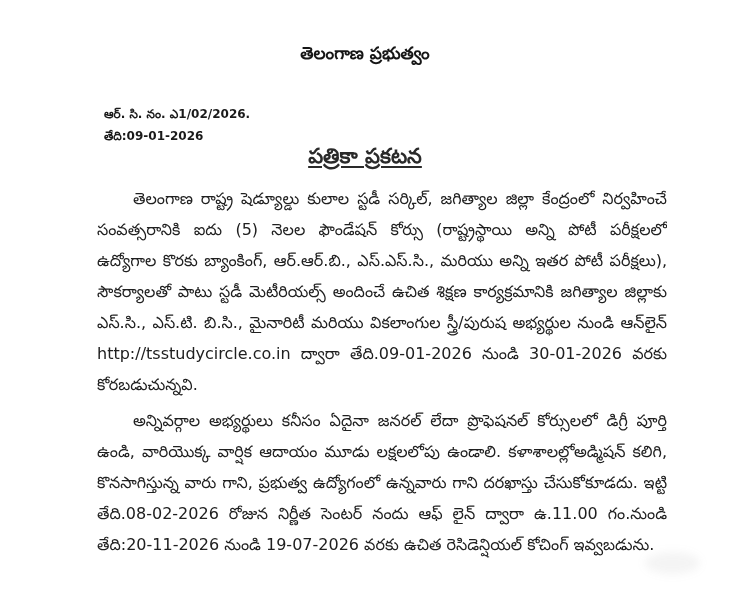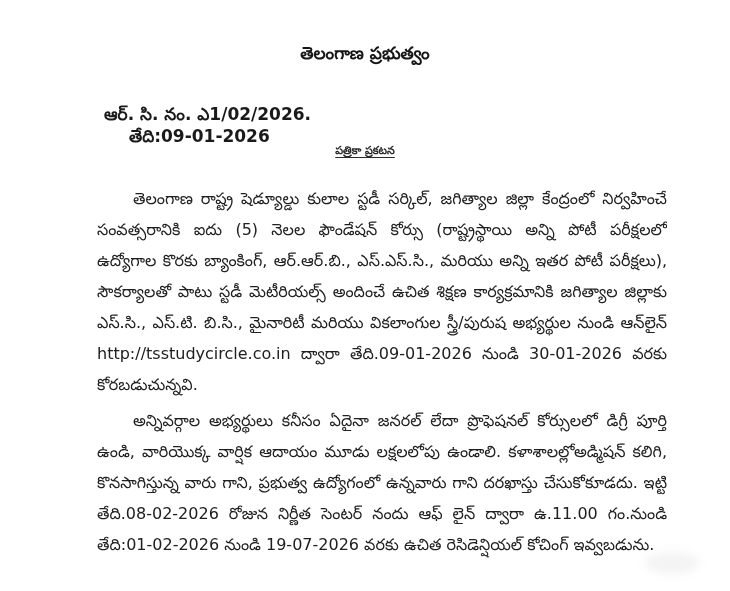--- a/index.html
+++ b/index.html
@@ -26,35 +26,34 @@
     text-align: center;
     font-size: 17px;
     font-weight: 700;
     line-height: 22px;
     color: #161616;
   }
   .ref-block {
     position: absolute;
     top: 103px;
     left: 104px;
-    font-size: 17px;
+    font-size: 12px;
     font-weight: 700;
     line-height: 22px;
     color: #1a1a1a;
   }
   .ref-date {
-    margin-left: 25px;
   }
   .press-title {
     position: absolute;
     top: 144px;
     left: 0;
     right: 0;
     text-align: center;
-    font-size: 11px;
+    font-size: 21px;
     font-weight: 700;
     color: #2a2a2a;
     text-decoration: underline;
     text-underline-offset: 3px;
   }
   .para {
     position: absolute;
     left: 97px;
     width: 570px;
     font-size: 16px;
@@ -112,18 +111,18 @@
     <div class="ln">ఎస్.సి., ఎస్.టి. బి.సి., మైనారిటీ మరియు వికలాంగుల స్త్రీ/పురుష అభ్యర్థుల నుండి ఆన్‌లైన్ వెబ్ సైట్</div>
     <div class="ln">http://tsstudycircle.co.in ద్వారా తేది.09-01-2026 నుండి 30-01-2026 వరకు దరఖాస్తులు</div>
     <div class="ln short">కోరబడుచున్నవి.</div>
   </div>
 
   <div class="para para-2">
     <div class="ln first">అన్నివర్గాల అభ్యర్థులు కనీసం ఏదైనా జనరల్ లేదా ప్రొఫెషనల్ కోర్సులలో డిగ్రీ పూర్తి చేసిన వారై</div>
     <div class="ln">ఉండి, వారియొక్క వార్షిక ఆదాయం మూడు లక్షలలోపు ఉండాలి. కళాశాలల్లోఅడ్మిషన్ కలిగి, చదువు</div>
     <div class="ln">కొనసాగిస్తున్న వారు గాని, ప్రభుత్వ ఉద్యోగంలో ఉన్నవారు గాని దరఖాస్తు చేసుకోకూడదు. ఇట్టి ప్రవేశ పరీక్ష</div>
     <div class="ln">తేది.08-02-2026 రోజున నిర్ణీత సెంటర్ నందు ఆఫ్ లైన్ ద్వారా ఉ.11.00 గం.నుండి మ.1.00 గం.ల</div>
-    <div class="ln short">తేది:01-02-2026 నుండి 19-07-2026 వరకు ఉచిత రెసిడెన్షియల్ కోచింగ్ ఇవ్వబడును.</div>
+    <div class="ln short">తేది:20-11-2026 నుండి 19-07-2026 వరకు ఉచిత రెసిడెన్షియల్ కోచింగ్ ఇవ్వబడును.</div>
   </div>
 
   <div class="smudge"></div>
 
 </div>
 
 </body></html>

